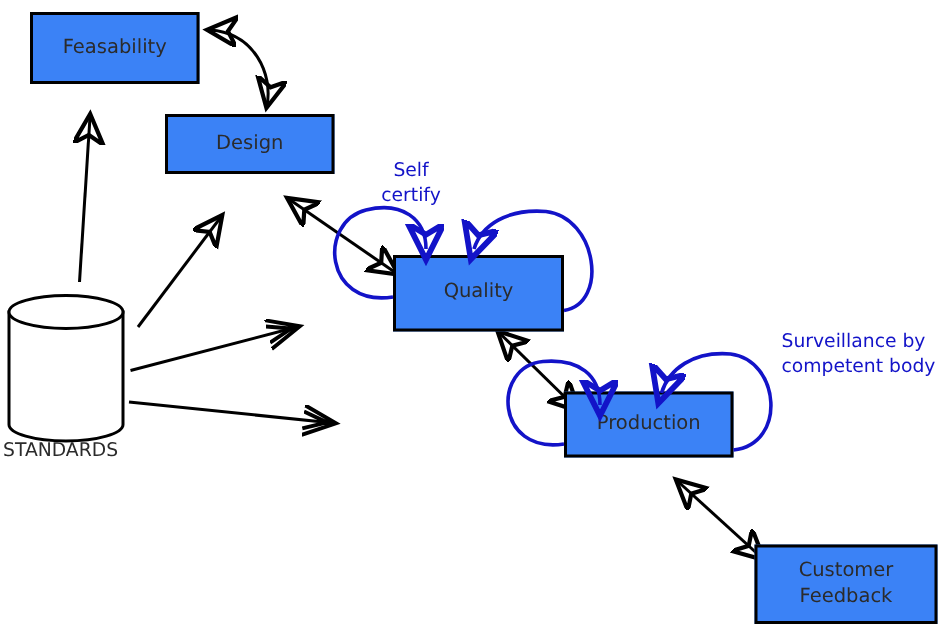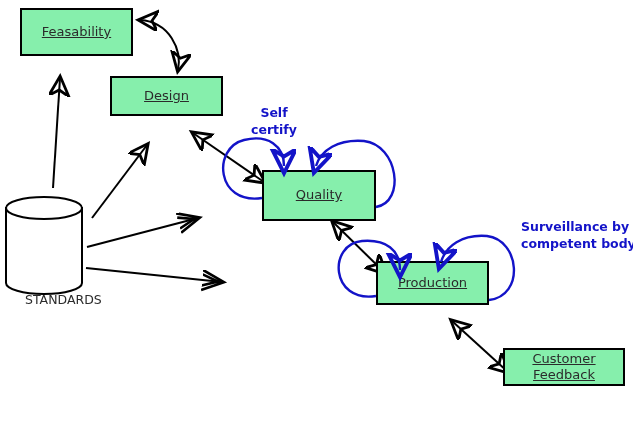--- a/index.html
+++ b/index.html
@@ -12,59 +12,56 @@
     width: 633px;
     height: 421px;
     background: #ffffff;
     overflow: hidden;
     font-family: "DejaVu Sans", sans-serif;
   }
   .node-box {
     position: absolute;
     box-sizing: border-box;
     border: 2px solid #000000;
-    background: #86efac;
+    background: #3b82f6;
     display: flex;
     align-items: center;
     justify-content: center;
     text-align: center;
     color: #2b2b2b;
     font-size: 13px;
     line-height: 1.25;
     white-space: pre-line;
     z-index: 3;
-    text-decoration: underline;
   }
   .svg-layer {
     position: absolute;
     left: 0;
     top: 0;
     width: 633px;
     height: 421px;
   }
   .svg-black { z-index: 2; }
   .svg-blue  { z-index: 4; }
   .anno {
     position: absolute;
     color: #1313c8;
     font-size: 12.5px;
     line-height: 1.35;
     white-space: pre-line;
     z-index: 5;
-    font-weight: bold;
   }
   .anno.center { text-align: center; }
   .anno.left { text-align: left; }
   .db-label {
     position: absolute;
     color: #2b2b2b;
     font-size: 12.5px;
     z-index: 3;
     white-space: nowrap;
-    margin-left: 23px;
   }
 </style>
 </head>
 <body>
 
 <div id="canvas">
 
   <svg class="svg-layer svg-black" viewBox="0 0 633 421">
     <defs>
       <marker id="bk-head" markerWidth="14" markerHeight="14" refX="9" refY="5" orient="auto">
@@ -112,21 +109,21 @@
   </svg>
 
   <div class="node-box" style="left:20px; top:8px; width:113px; height:48px;">Feasability</div>
 
   <div class="node-box" style="left:110px; top:76px; width:113px; height:40px;">Design</div>
 
   <div class="node-box" style="left:262px; top:170px; width:114px; height:51px;">Quality</div>
 
   <div class="node-box" style="left:376px; top:261px; width:113px; height:44px;">Production</div>
 
-  <div class="node-box" style="left:503px; top:348px; width:122px; height:38px;">Customer
+  <div class="node-box" style="left:503px; top:363px; width:122px; height:53px;">Customer
 Feedback</div>
 
   <svg class="svg-layer" style="z-index:3;" viewBox="0 0 633 421">
     <g>
       <path d="M6,208 L6,283 A38,11 0 0 0 82,283 L82,208 Z" fill="#ffffff" stroke="#000000" stroke-width="2"></path>
       <ellipse cx="44" cy="208" rx="38" ry="11" fill="#ffffff" stroke="#000000" stroke-width="2"></ellipse>
     </g>
   </svg>
   <div class="db-label" style="left:2px; top:292px;">STANDARDS</div>
 

